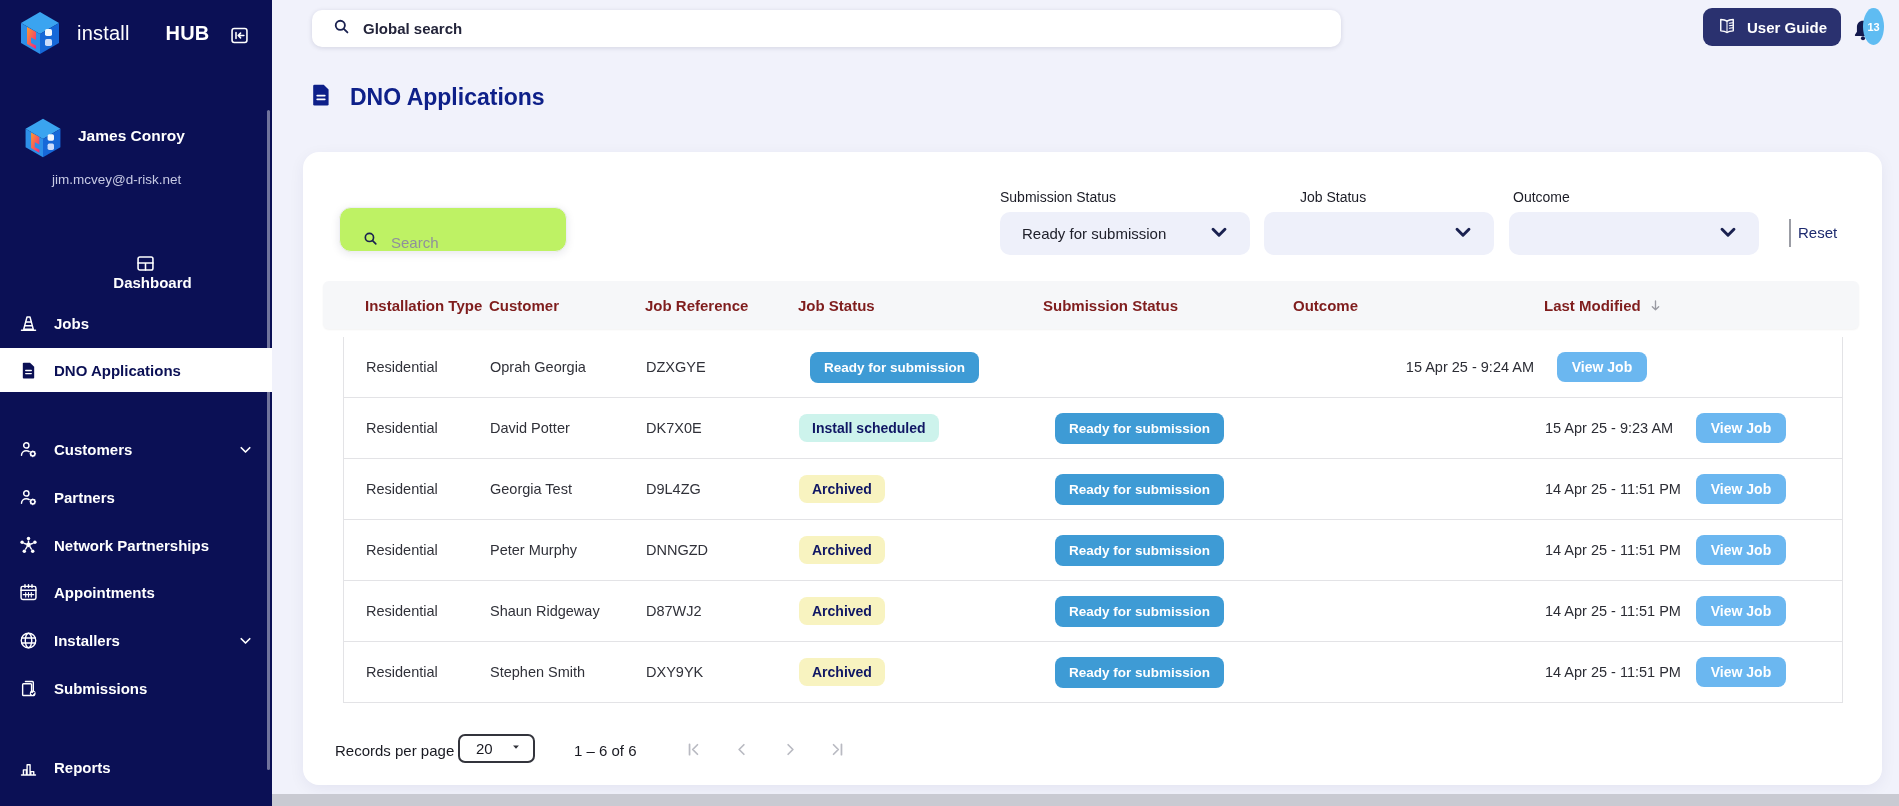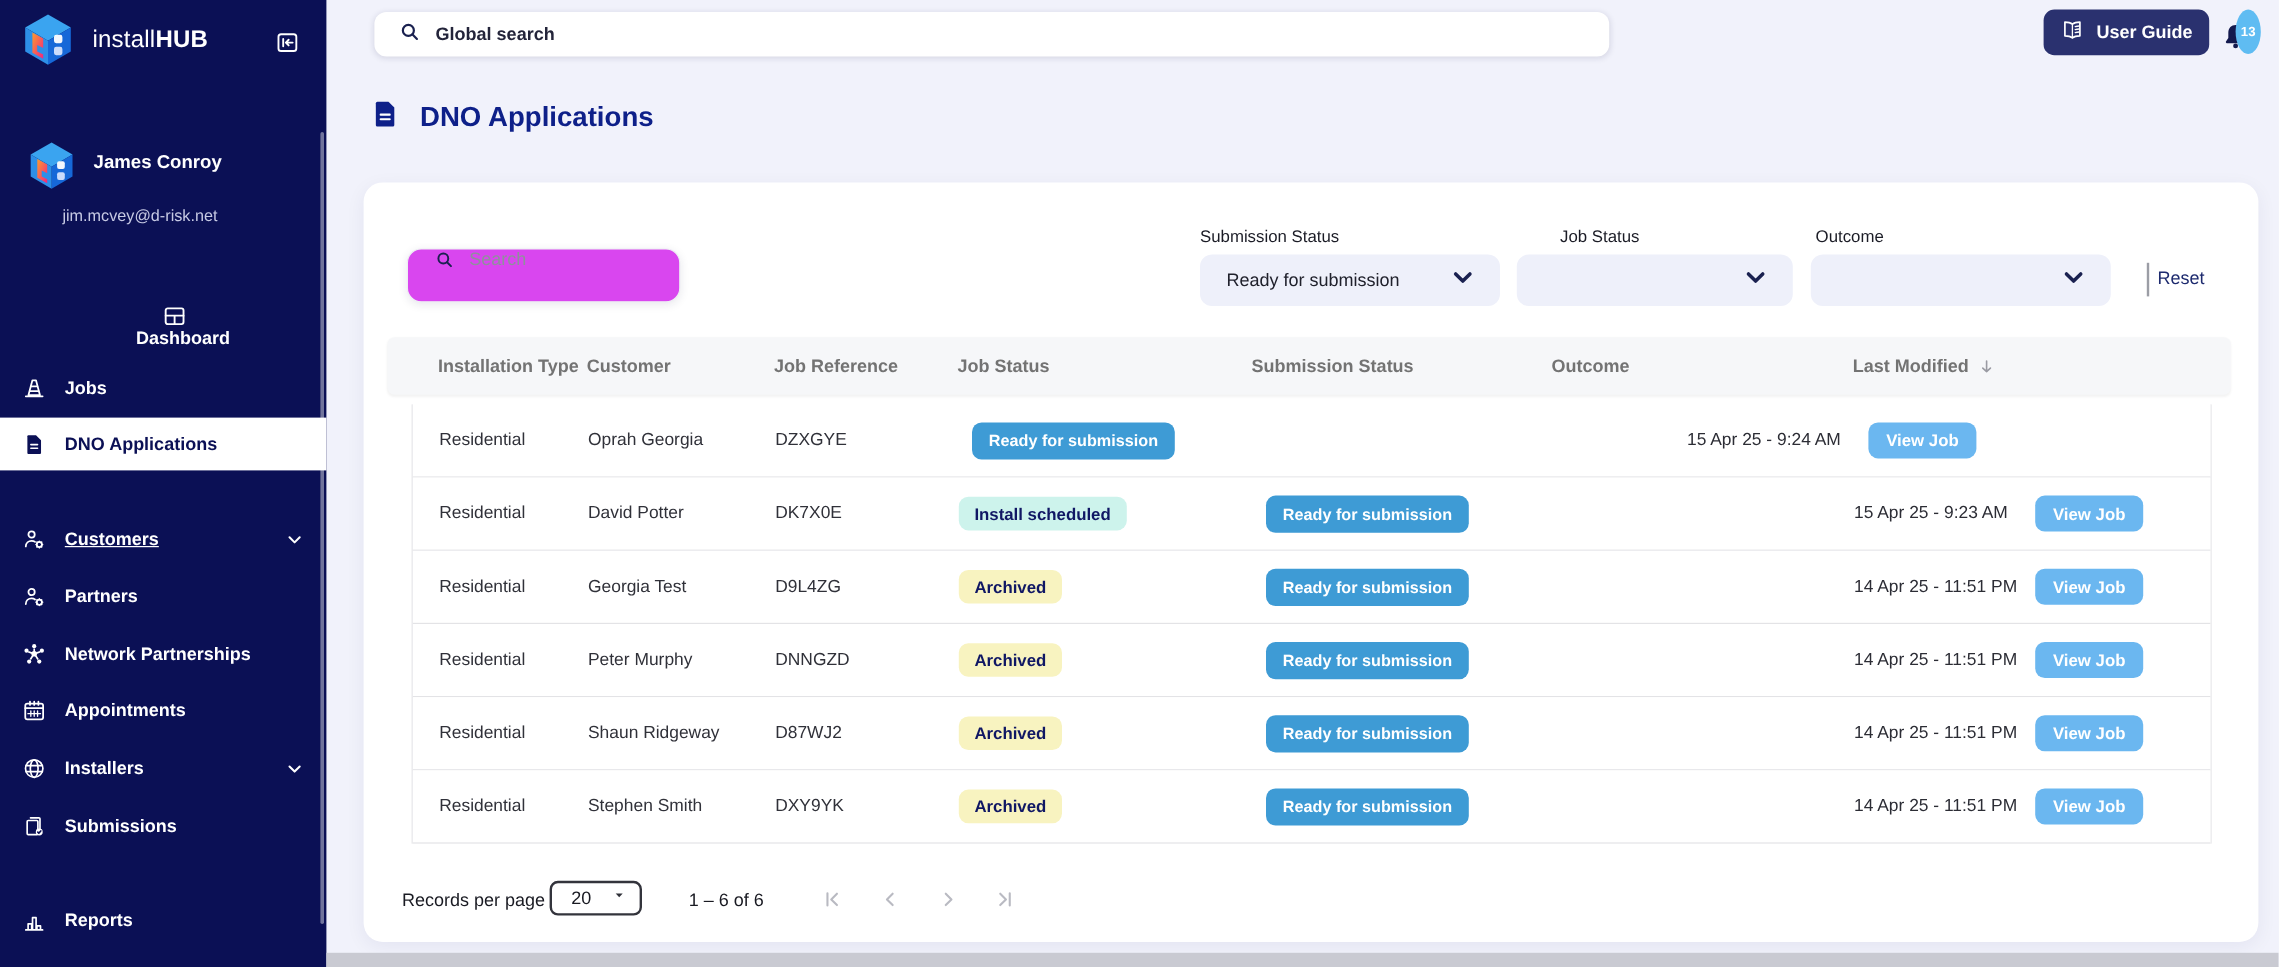--- a/index.html
+++ b/index.html
@@ -3,21 +3,21 @@
 <meta charset="utf-8">
 <style>
   * { margin:0; padding:0; box-sizing:border-box; }
   body { font-family:"Liberation Sans","DejaVu Sans",sans-serif; background:#f1f2fb; }
   .screen { position:relative; width:1899px; height:806px; background:#f1f2fb; overflow:hidden; }
 
   
   .sidebar { position:absolute; left:0; top:0; width:272px; height:806px; background:#0b1055; color:#fff; }
   .logo { position:absolute; left:16px; top:9px; width:48px; height:48px; }
   .brand { position:absolute; left:77px; top:22px; font-size:20px; color:#fff; letter-spacing:.2px; }
-  .brand b { font-weight:700; }
+  .brand b { font-weight:700;padding-left:36px; }
   .collapse-btn { position:absolute; left:229px; top:25px; width:21px; height:21px; color:#fff; cursor:pointer; }
   .avatar { position:absolute; left:21px; top:116px; width:44px; height:44px; }
   .user-name { position:absolute; left:78px; top:127px; font-size:15.5px; font-weight:700; color:#fff; }
   .user-email { position:absolute; left:52px; top:172px; font-size:13.5px; color:#c7cae4; }
   .nav-item { position:absolute; left:0; width:272px; height:44px; display:flex; align-items:center; padding-left:18px; color:#fff; cursor:pointer; --item-bg:#0b1055; }
   .nav-item.active { background:#fff; color:#0b1055; --item-bg:#ffffff; }
   .nav-icon { width:21px; height:21px; flex:0 0 21px; display:inline-block; }
   .nav-icon svg { width:21px; height:21px; display:block; }
   .nav-label { margin-left:15px; font-size:15px; font-weight:700; white-space:nowrap; }
   .nav-chevron { position:absolute; left:237px; top:14px; width:17px; height:17px; }
@@ -34,36 +34,36 @@
   .bellwrap { position:absolute; left:1850px; top:10px; width:36px; height:36px; cursor:pointer; }
   .bellwrap .bell { position:absolute; left:0; top:7px; width:26px; height:26px; }
   .nbadge { position:absolute; left:13px; top:-2px; width:21px; height:37px; border-radius:50%; background:#5fbcf2; color:#fff; font-size:11px; font-weight:700; display:flex; align-items:center; justify-content:center; }
 
   
   .ptitle-icon { position:absolute; left:308px; top:82px; width:26px; height:28px; }
   .ptitle { position:absolute; left:350px; top:84px; font-size:23px; font-weight:700; color:#0e2089; }
 
   
   .card { position:absolute; left:303px; top:152px; width:1579px; height:633px; background:#fff; border-radius:16px; box-shadow:0 4px 16px rgba(20,24,80,.06); }
-  .fsearch { position:absolute; left:36px; top:55px; width:228px; height:45px; background:#d946ef; border:1px solid #eeeef4; border-radius:12px; box-shadow:0 2px 8px rgba(25,28,70,.10); display:flex; align-items:flex-start; padding-left:22px; }
+  .fsearch { position:absolute; left:36px; top:55px; width:228px; height:45px; background:#bef264; border:1px solid #eeeef4; border-radius:12px; box-shadow:0 2px 8px rgba(25,28,70,.10); display:flex; align-items:flex-end; padding-left:22px; }
   .fsearch svg { width:17px; height:17px; }
   .fsearch input { border:none; outline:none; background:transparent; margin-left:12px; width:160px; font-size:15px; color:#30313c; font-family:inherit; }
   .fsearch input::placeholder { color:#8f909c; opacity:1; }
   .flabel { position:absolute; top:37px; font-size:14px; color:#1b1c26; }
   .fselect { position:absolute; top:60px; height:43px; background:#eef0fa; border-radius:10px; display:flex; align-items:center; padding:0 20px 0 22px; cursor:pointer; }
   .fselect .fval { font-size:15px; color:#20212c; flex:1; }
   .fselect svg { width:22px; height:22px; margin-left:12px; }
   .fdivider { position:absolute; left:1486px; top:67px; width:2px; height:28px; background:#9b9da5; }
   .reset { position:absolute; left:1495px; top:72px; font-size:15px; color:#1d2a6e; cursor:pointer; }
 
   
   .grid { display:grid; grid-template-columns:146px 156px 153px 245px 250px 251px 139px 1fr; align-items:center; }
   .thead { position:absolute; left:20px; top:129px; width:1536px; height:48px; background:#f6f7f9; border-radius:6px; box-shadow:0 1px 2px rgba(0,0,0,.05); }
   .thead-inner { margin-left:20px; width:1498px; height:48px; }
-  .th { font-size:15px; font-weight:700; color:#737373; white-space:nowrap; }
+  .th { font-size:15px; font-weight:700; color:#7f1d1d; white-space:nowrap; }
   .th.c1 { padding-left:22px; }
   .th.c-date { display:flex; align-items:center; gap:6px; }
   .sort-ic { width:17px; height:17px; display:inline-block; }
   .sort-ic svg { width:17px; height:17px; display:block; }
   .tbody { position:absolute; left:40px; top:185px; width:1500px; border-left:1px solid #e3e3e6; border-right:1px solid #e3e3e6; }
   .trow { height:61px; border-bottom:1px solid #e3e3e6; background:#fff; }
   .c { font-size:14.5px; color:#303139; white-space:nowrap; }
   .c.c1 { padding-left:22px; }
   .c.c-date { text-align:right; padding-right:11px; color:#2c2d35; }
   .badge { display:inline-block; padding:6px 13px; border-radius:8px; font-size:14px; font-weight:700; color:#101764; }
@@ -143,21 +143,21 @@
         </div>
         <div class="nav-item active" style="top: 348px;">
           <span class="nav-icon">
             <svg viewBox="0 0 24 24">
               <path d="M6.5 3h7.2l4.8 4.8v12.2a1 1 0 0 1-1 1H6.5a1 1 0 0 1-1-1V4a1 1 0 0 1 1-1z" fill="currentColor"></path>
               <path d="M8.8 12h6.4M8.8 15.5h6.4" stroke="var(--item-bg)" stroke-width="1.5" stroke-linecap="round"></path>
             </svg>
           </span>
           <span class="nav-label">DNO Applications</span>
         </div>
-        <div class="nav-item" style="top: 427px; text-decoration: underline;">
+        <div class="nav-item" style="top: 427px;">
           <span class="nav-icon">
             <svg viewBox="0 0 24 24" fill="none" stroke="currentColor" stroke-width="1.7" stroke-linecap="round" stroke-linejoin="round">
               <circle cx="9.5" cy="7.3" r="3"></circle>
               <path d="M4 18.7c0-3.2 2.5-5.3 5.5-5.3 1.2 0 2.4.3 3.3 1"></path>
               <circle cx="16.9" cy="16.9" r="2.5"></circle>
               <path d="M16.9 13.6v1M16.9 19.2v1M13.6 16.9h1M19.2 16.9h1M14.5 14.5l.7.7M18.5 18.5l.7.7M19.2 14.5l-.7.7M14.5 19.2l.7-.7" stroke-width="1.2"></path>
             </svg>
           </span>
           <span class="nav-label">Customers</span>
           <span class="nav-chevron"><svg viewBox="0 0 24 24" fill="none" stroke="currentColor" stroke-width="2.4" stroke-linecap="round" stroke-linejoin="round">

